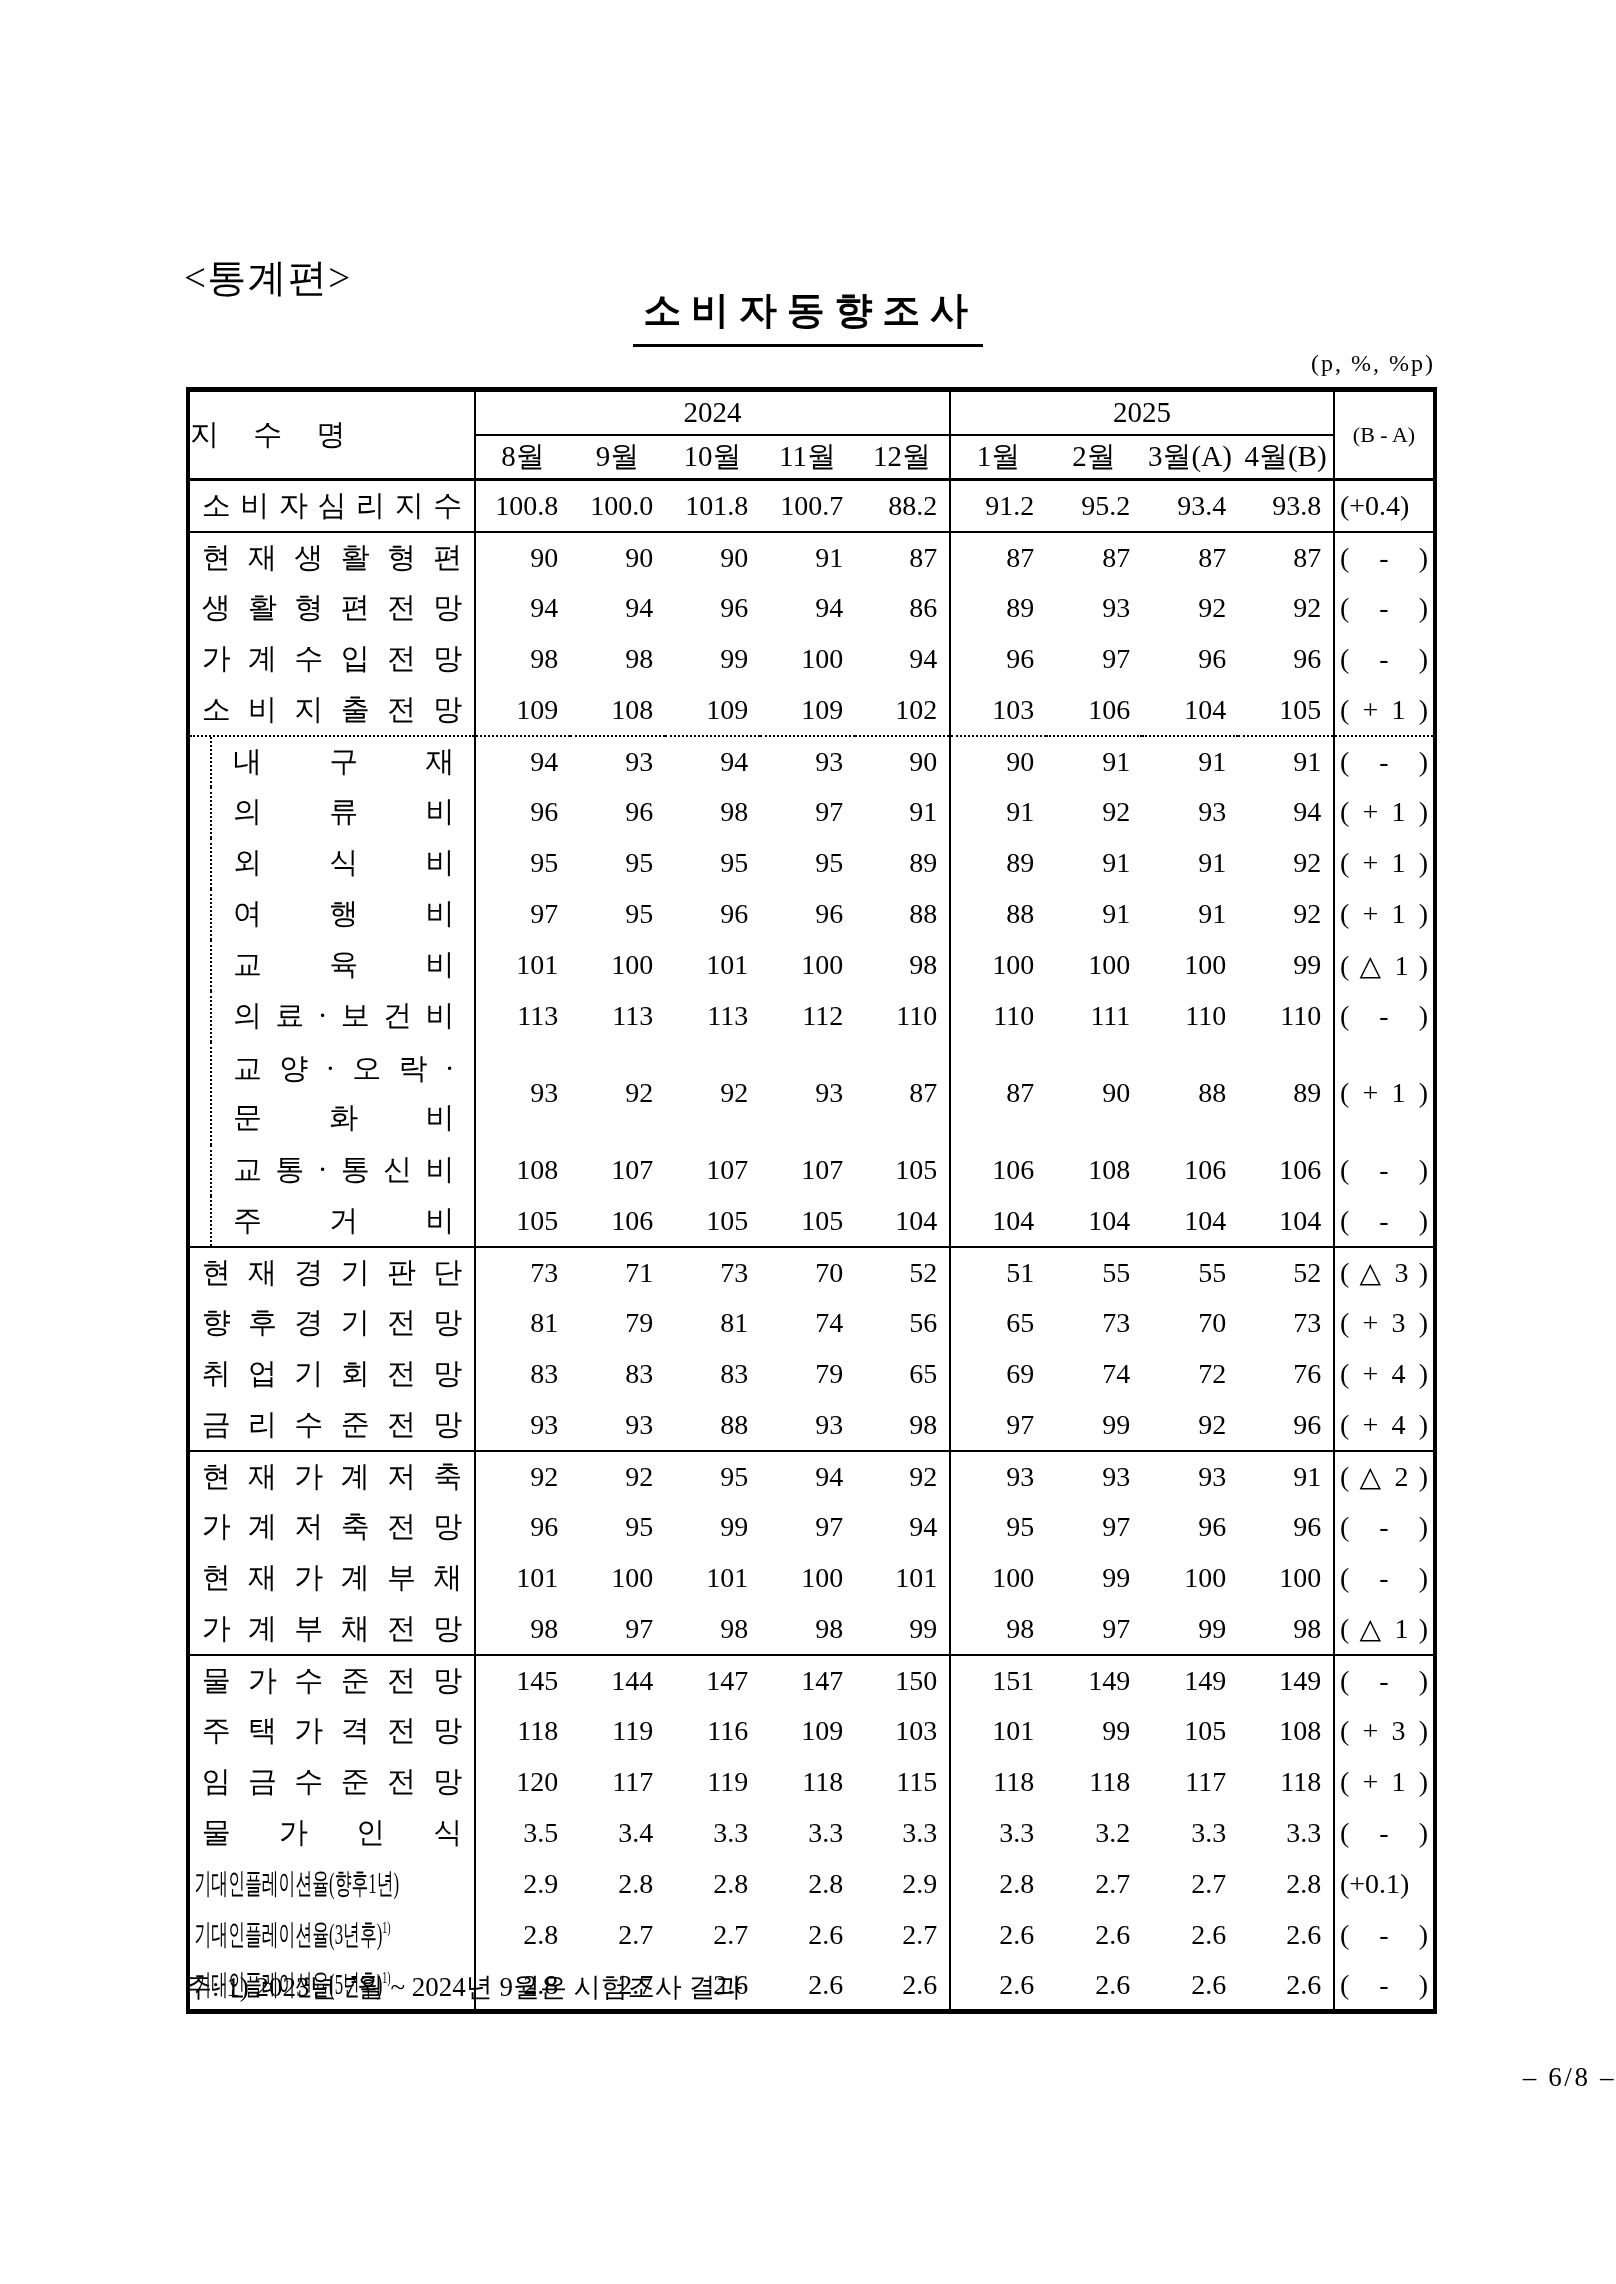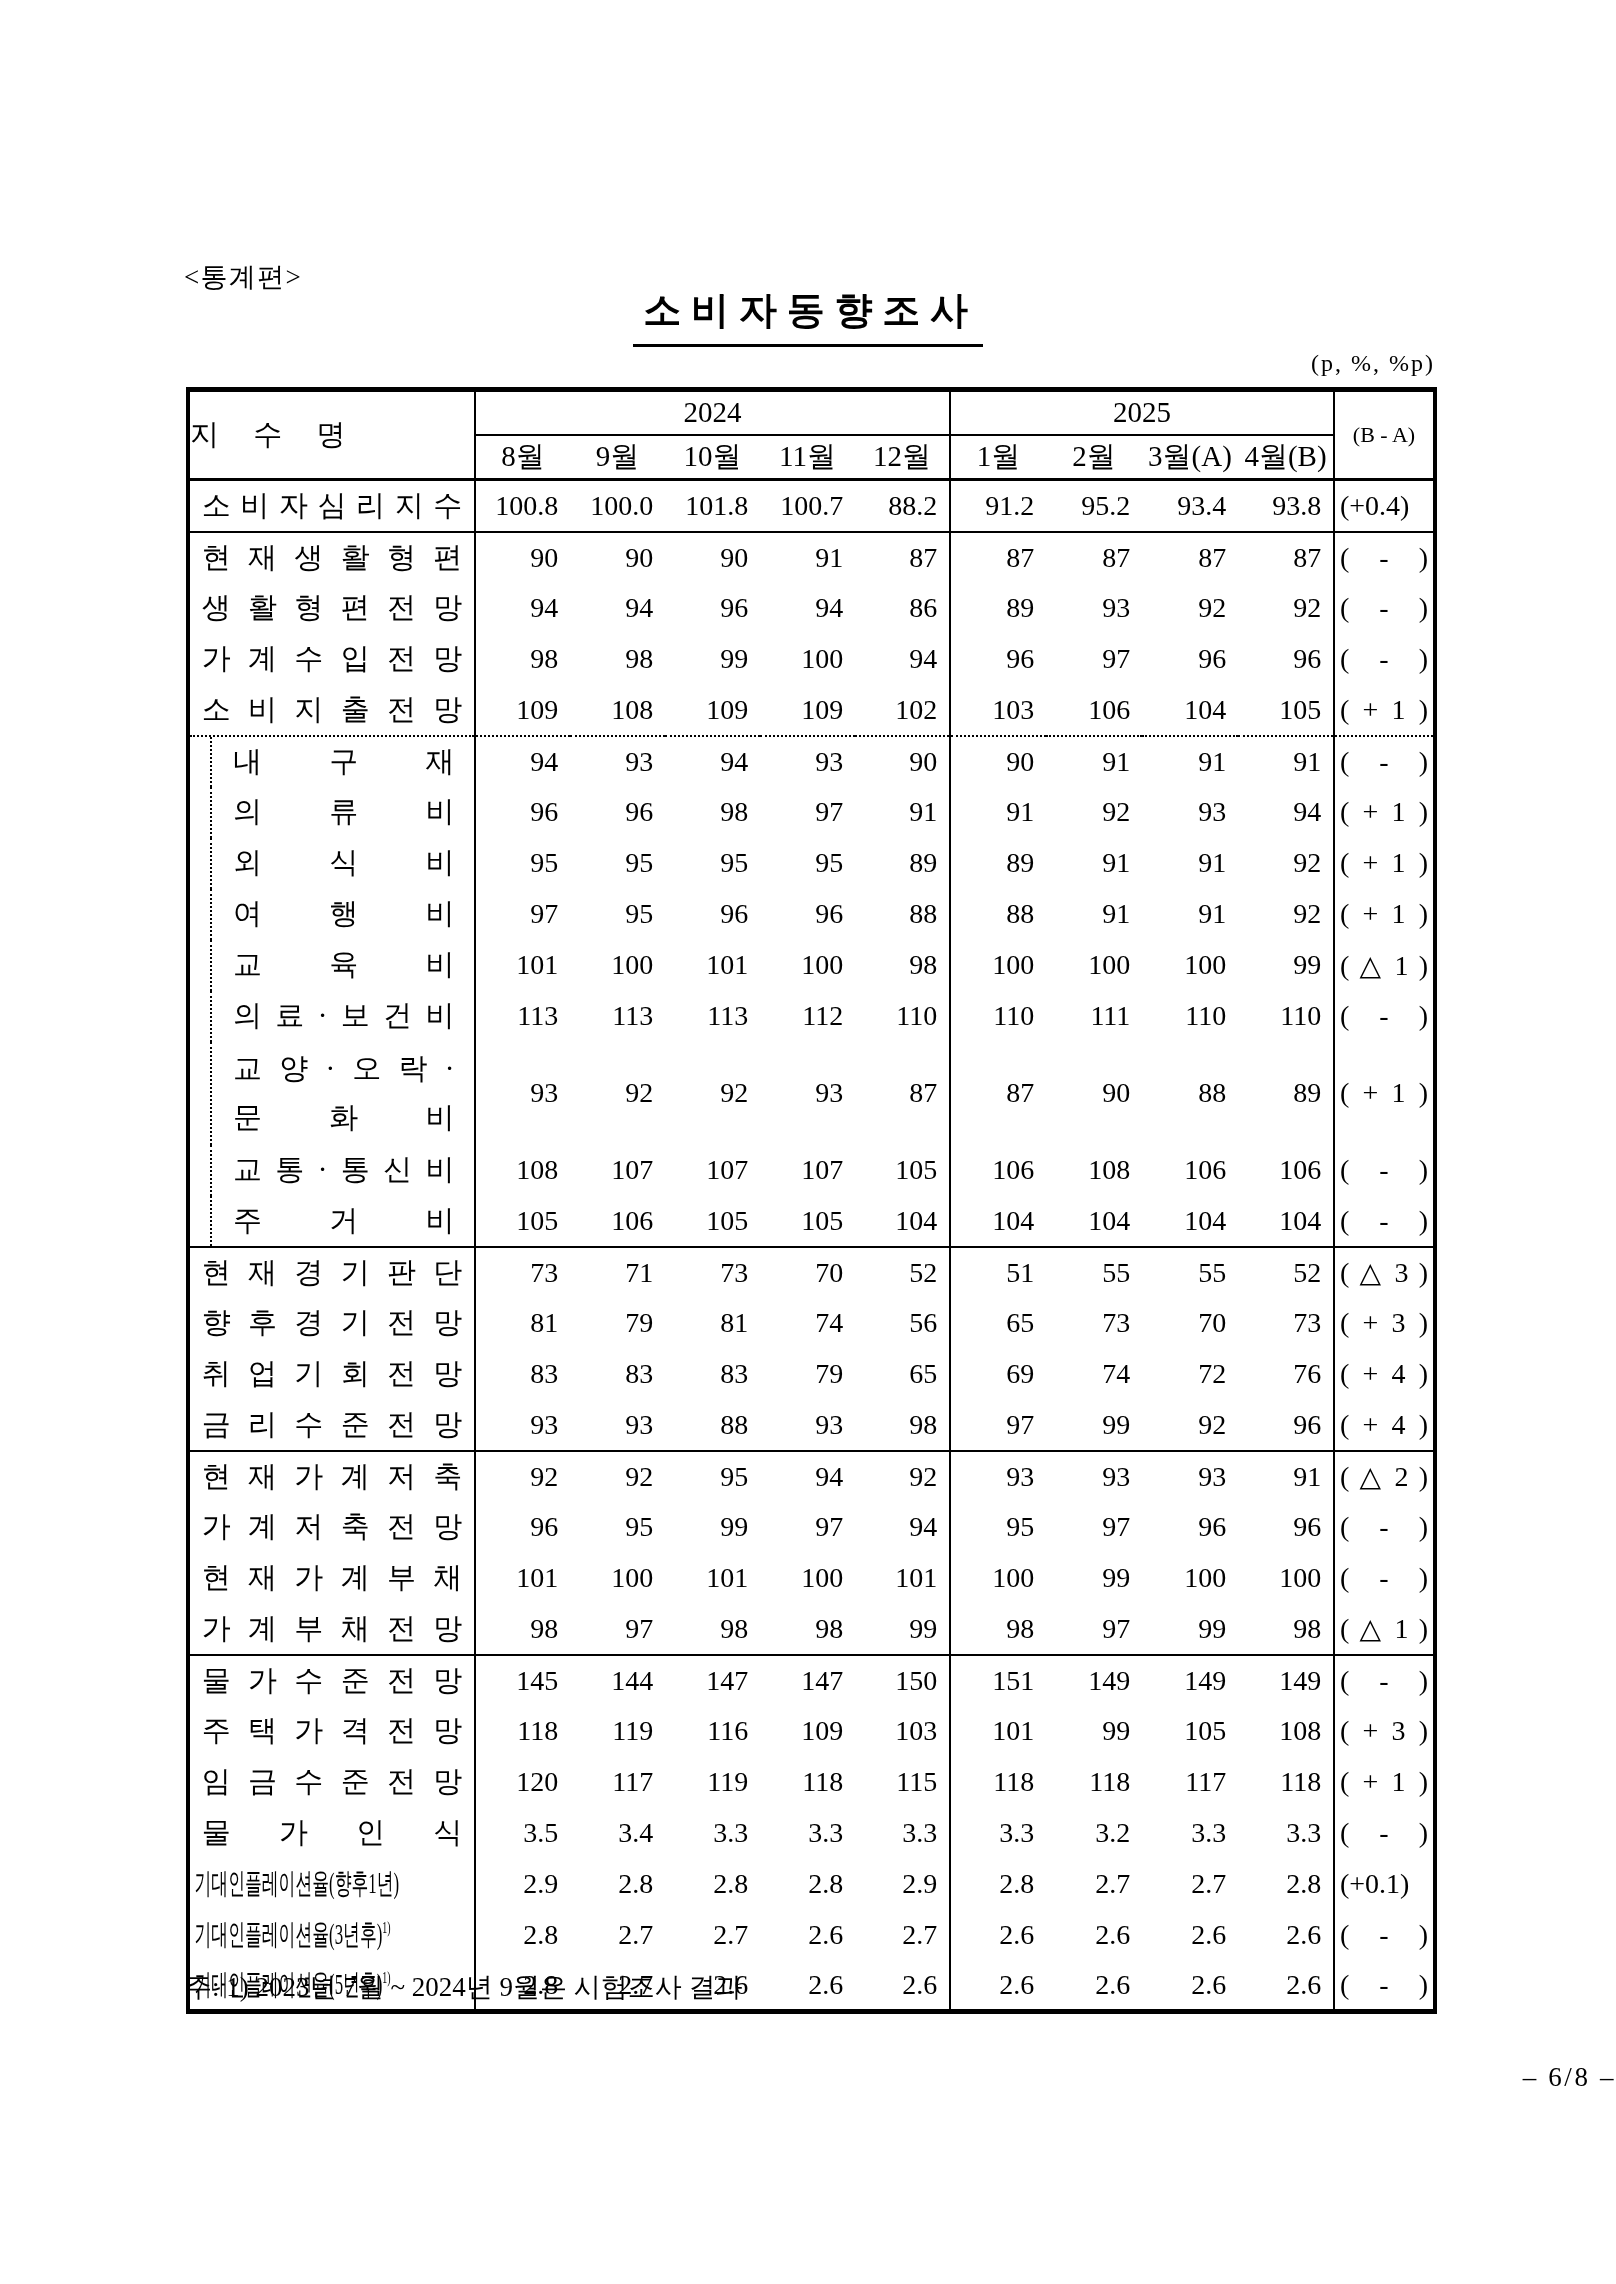--- a/index.html
+++ b/index.html
@@ -1,20 +1,20 @@
 <!DOCTYPE html>
 <html style="font-size:10.4px"><head>
 <meta charset="utf-8">
 <style>
   html,body{margin:0;padding:0;background:#e8e8e8;}
   .page{
     position:relative;width:1616px;height:2284px;background:#ffffff;color:#000;
     font-family:"Liberation Serif","DejaVu Serif",serif;overflow:hidden;
   }
-  .doc-tag{position:absolute;left:184px;top:259px;font-size:27px;letter-spacing:1.3px;}
+  .doc-tag{position:absolute;left:184px;top:251px;font-size:39px;letter-spacing:1.3px;}
   .title-wrap{position:absolute;top:285px;left:0;width:100%;text-align:center;}
   .title{
     display:inline-block;font-size:38px;font-weight:bold;letter-spacing:9.8px;
     border-bottom:3.3px solid #000;padding:0 5.2px 7.8px 10.4px;
   }
   .unit-note{position:absolute;top:350px;right:181px;font-size:24px;letter-spacing:2px;}
 
   table.main-table{
     position:absolute;left:186px;top:387px;width:1250px;
     border-collapse:collapse;table-layout:fixed;

